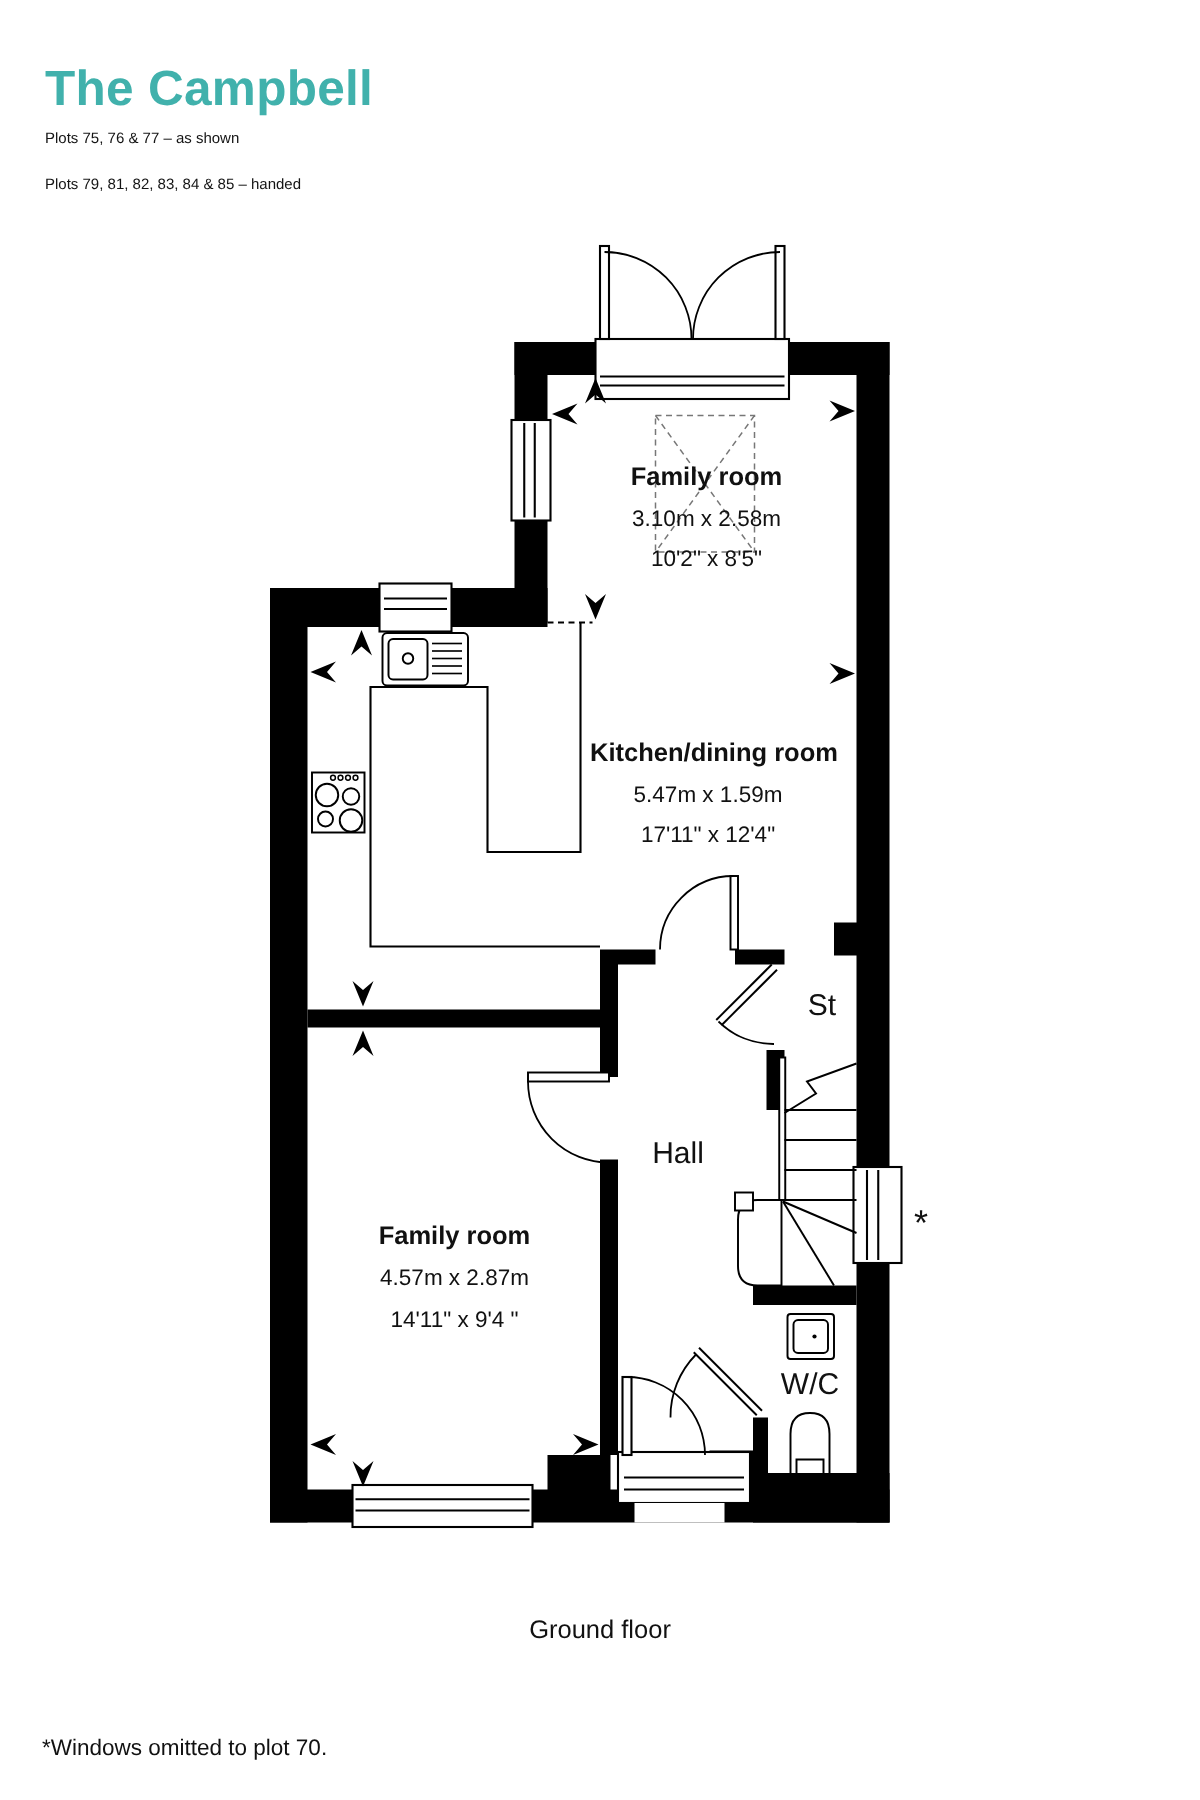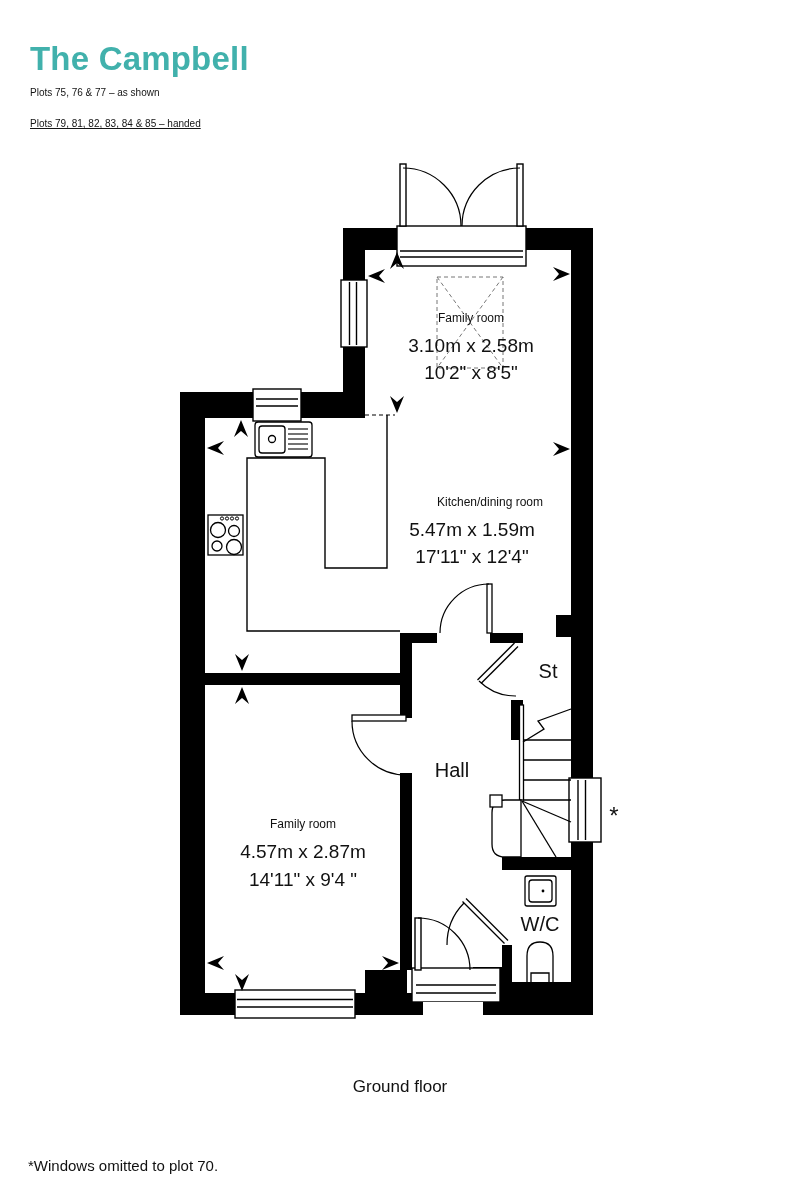--- a/index.html
+++ b/index.html
@@ -2,22 +2,22 @@
 <html><head>
 <meta charset="utf-8">
 <style>
   html,body{margin:0;padding:0;background:#ffffff;}
   .page{position:relative;width:682px;height:1200px;background:#fff;overflow:hidden;
         font-family:"Liberation Sans",sans-serif;color:#161616;}
   .abs{position:absolute;white-space:nowrap;}
   .ctr{transform:translate(-50%,-50%);text-align:center;}
   .title{font-size:33px;font-weight:800;color:#41b1ac;letter-spacing:.2px;}
   .plots{font-size:10px;color:#141414;}
-  .room-name{font-size:12px;font-weight:400;color:#111;}
-  .room-dim{font-size:19px;color:#111;}
+  .room-name{font-size:17px;font-weight:700;color:#111;}
+  .room-dim{font-size:15px;color:#111;}
   .small-label{font-size:20px;color:#111;}
   .ground{font-size:17px;color:#111;text-align:center;}
   .footnote{font-size:15px;color:#111;}
   .asterisk{font-size:24px;color:#111;}
   svg{position:absolute;left:0;top:0;}
 </style>
 </head>
 <body>
 
 <div class="page">
@@ -174,27 +174,27 @@
       <path d="M0,0 L-17,-7 L-11,0 L-17,7 Z" transform="translate(242,671) rotate(90)"></path>
       <path d="M0,0 L-17,-7 L-11,0 L-17,7 Z" transform="translate(242,687) rotate(-90)"></path>
       <path d="M0,0 L-17,-7 L-11,0 L-17,7 Z" transform="translate(207,963) rotate(180)"></path>
       <path d="M0,0 L-17,-7 L-11,0 L-17,7 Z" transform="translate(399,963)"></path>
       <path d="M0,0 L-17,-7 L-11,0 L-17,7 Z" transform="translate(242,991) rotate(90)"></path>
     </g>
   </svg>
 
   <div class="abs title" style="left:30px;top:40px;">The Campbell</div>
   <div class="abs plots" style="left:30px;top:87px;">Plots 75, 76 &amp; 77 – as shown</div>
-  <div class="abs plots" style="left:30px;top:118px;text-decoration:underline;">Plots 79, 81, 82, 83, 84 &amp; 85 – handed</div>
+  <div class="abs plots" style="left:30px;top:118px;">Plots 79, 81, 82, 83, 84 &amp; 85 – handed</div>
 
   <div class="abs ctr room-name" style="left:471px;top:318px;">Family room</div>
   <div class="abs ctr room-dim" style="left:471px;top:346px;">3.10m x 2.58m</div>
   <div class="abs ctr room-dim" style="left:471px;top:373px;">10'2" x 8'5"</div>
 
-  <div class="abs ctr room-name" style="left:472px;top:502px;padding-left:36px;">Kitchen/dining room</div>
+  <div class="abs ctr room-name" style="left:458px;top:502px;padding-left:36px;">Kitchen/dining room</div>
   <div class="abs ctr room-dim" style="left:472px;top:530px;">5.47m x 1.59m</div>
   <div class="abs ctr room-dim" style="left:472px;top:557px;">17'11" x 12'4"</div>
 
   <div class="abs ctr room-name" style="left:303px;top:824px;">Family room</div>
   <div class="abs ctr room-dim" style="left:303px;top:852px;">4.57m x 2.87m</div>
   <div class="abs ctr room-dim" style="left:303px;top:880px;">14'11" x 9'4 "</div>
 
   <div class="abs ctr small-label" style="left:452px;top:770px;">Hall</div>
   <div class="abs ctr small-label" style="left:548px;top:671px;">St</div>
   <div class="abs ctr small-label" style="left:540px;top:924px;">W/C</div>

